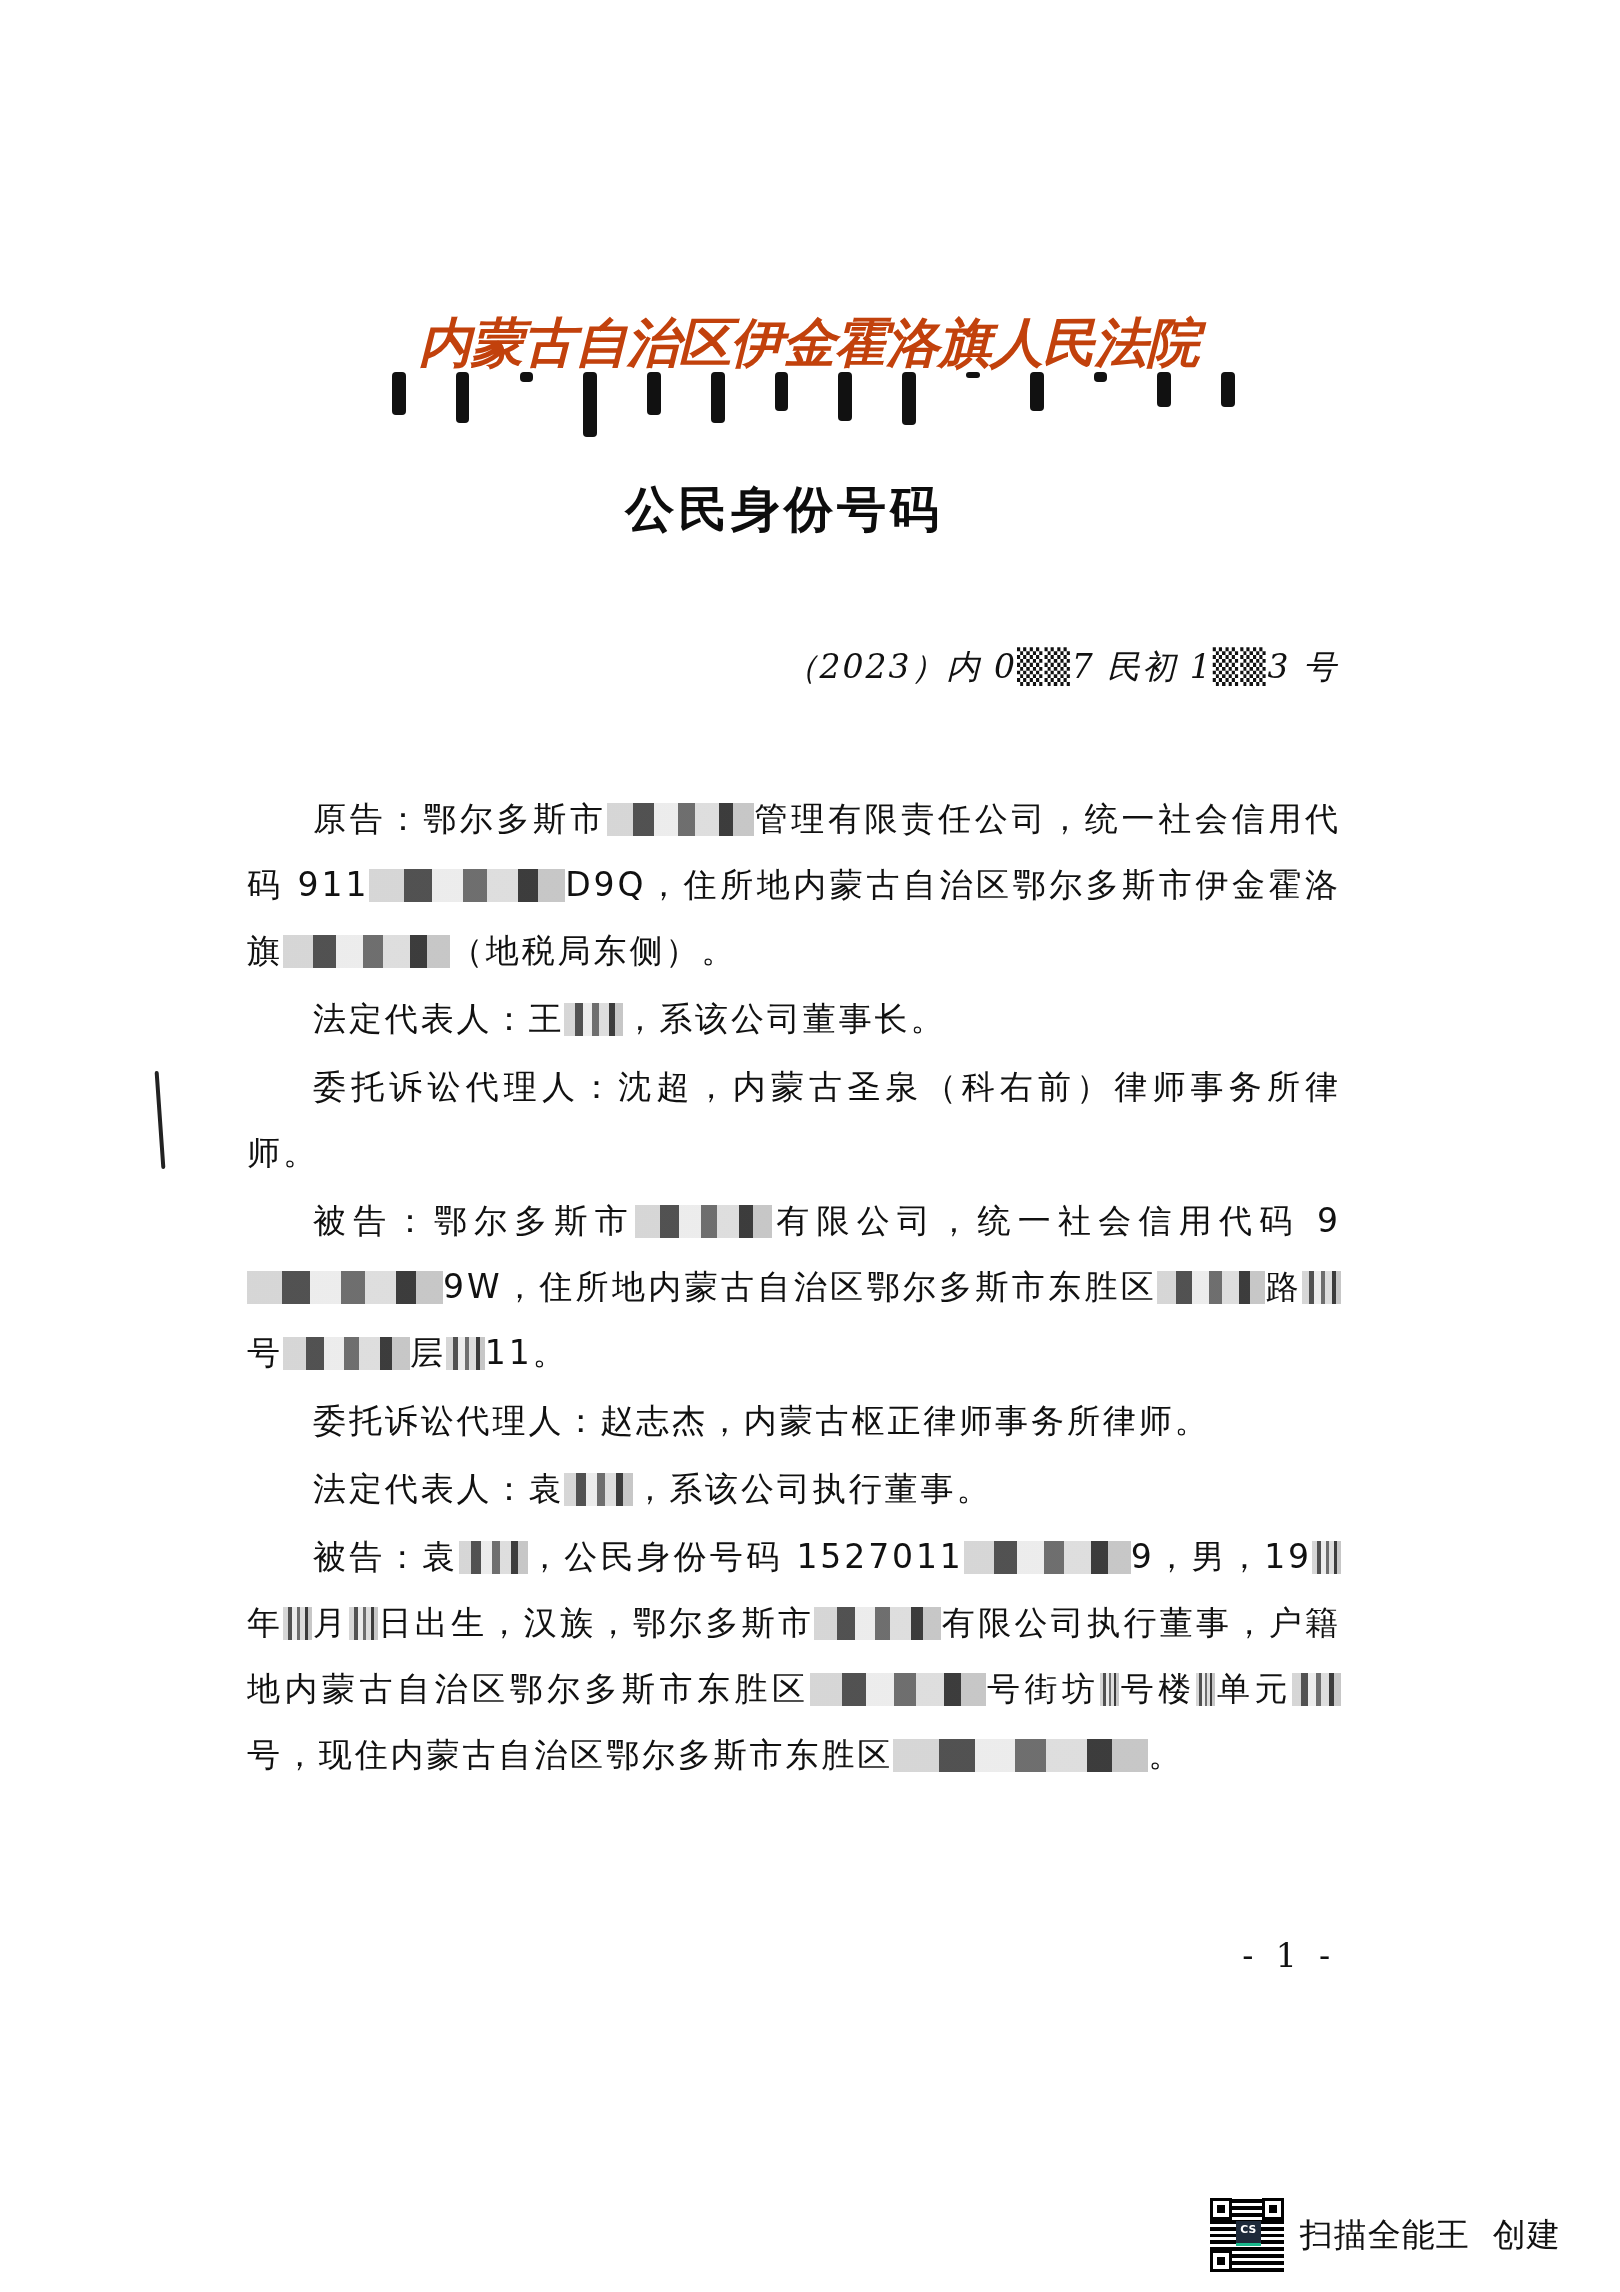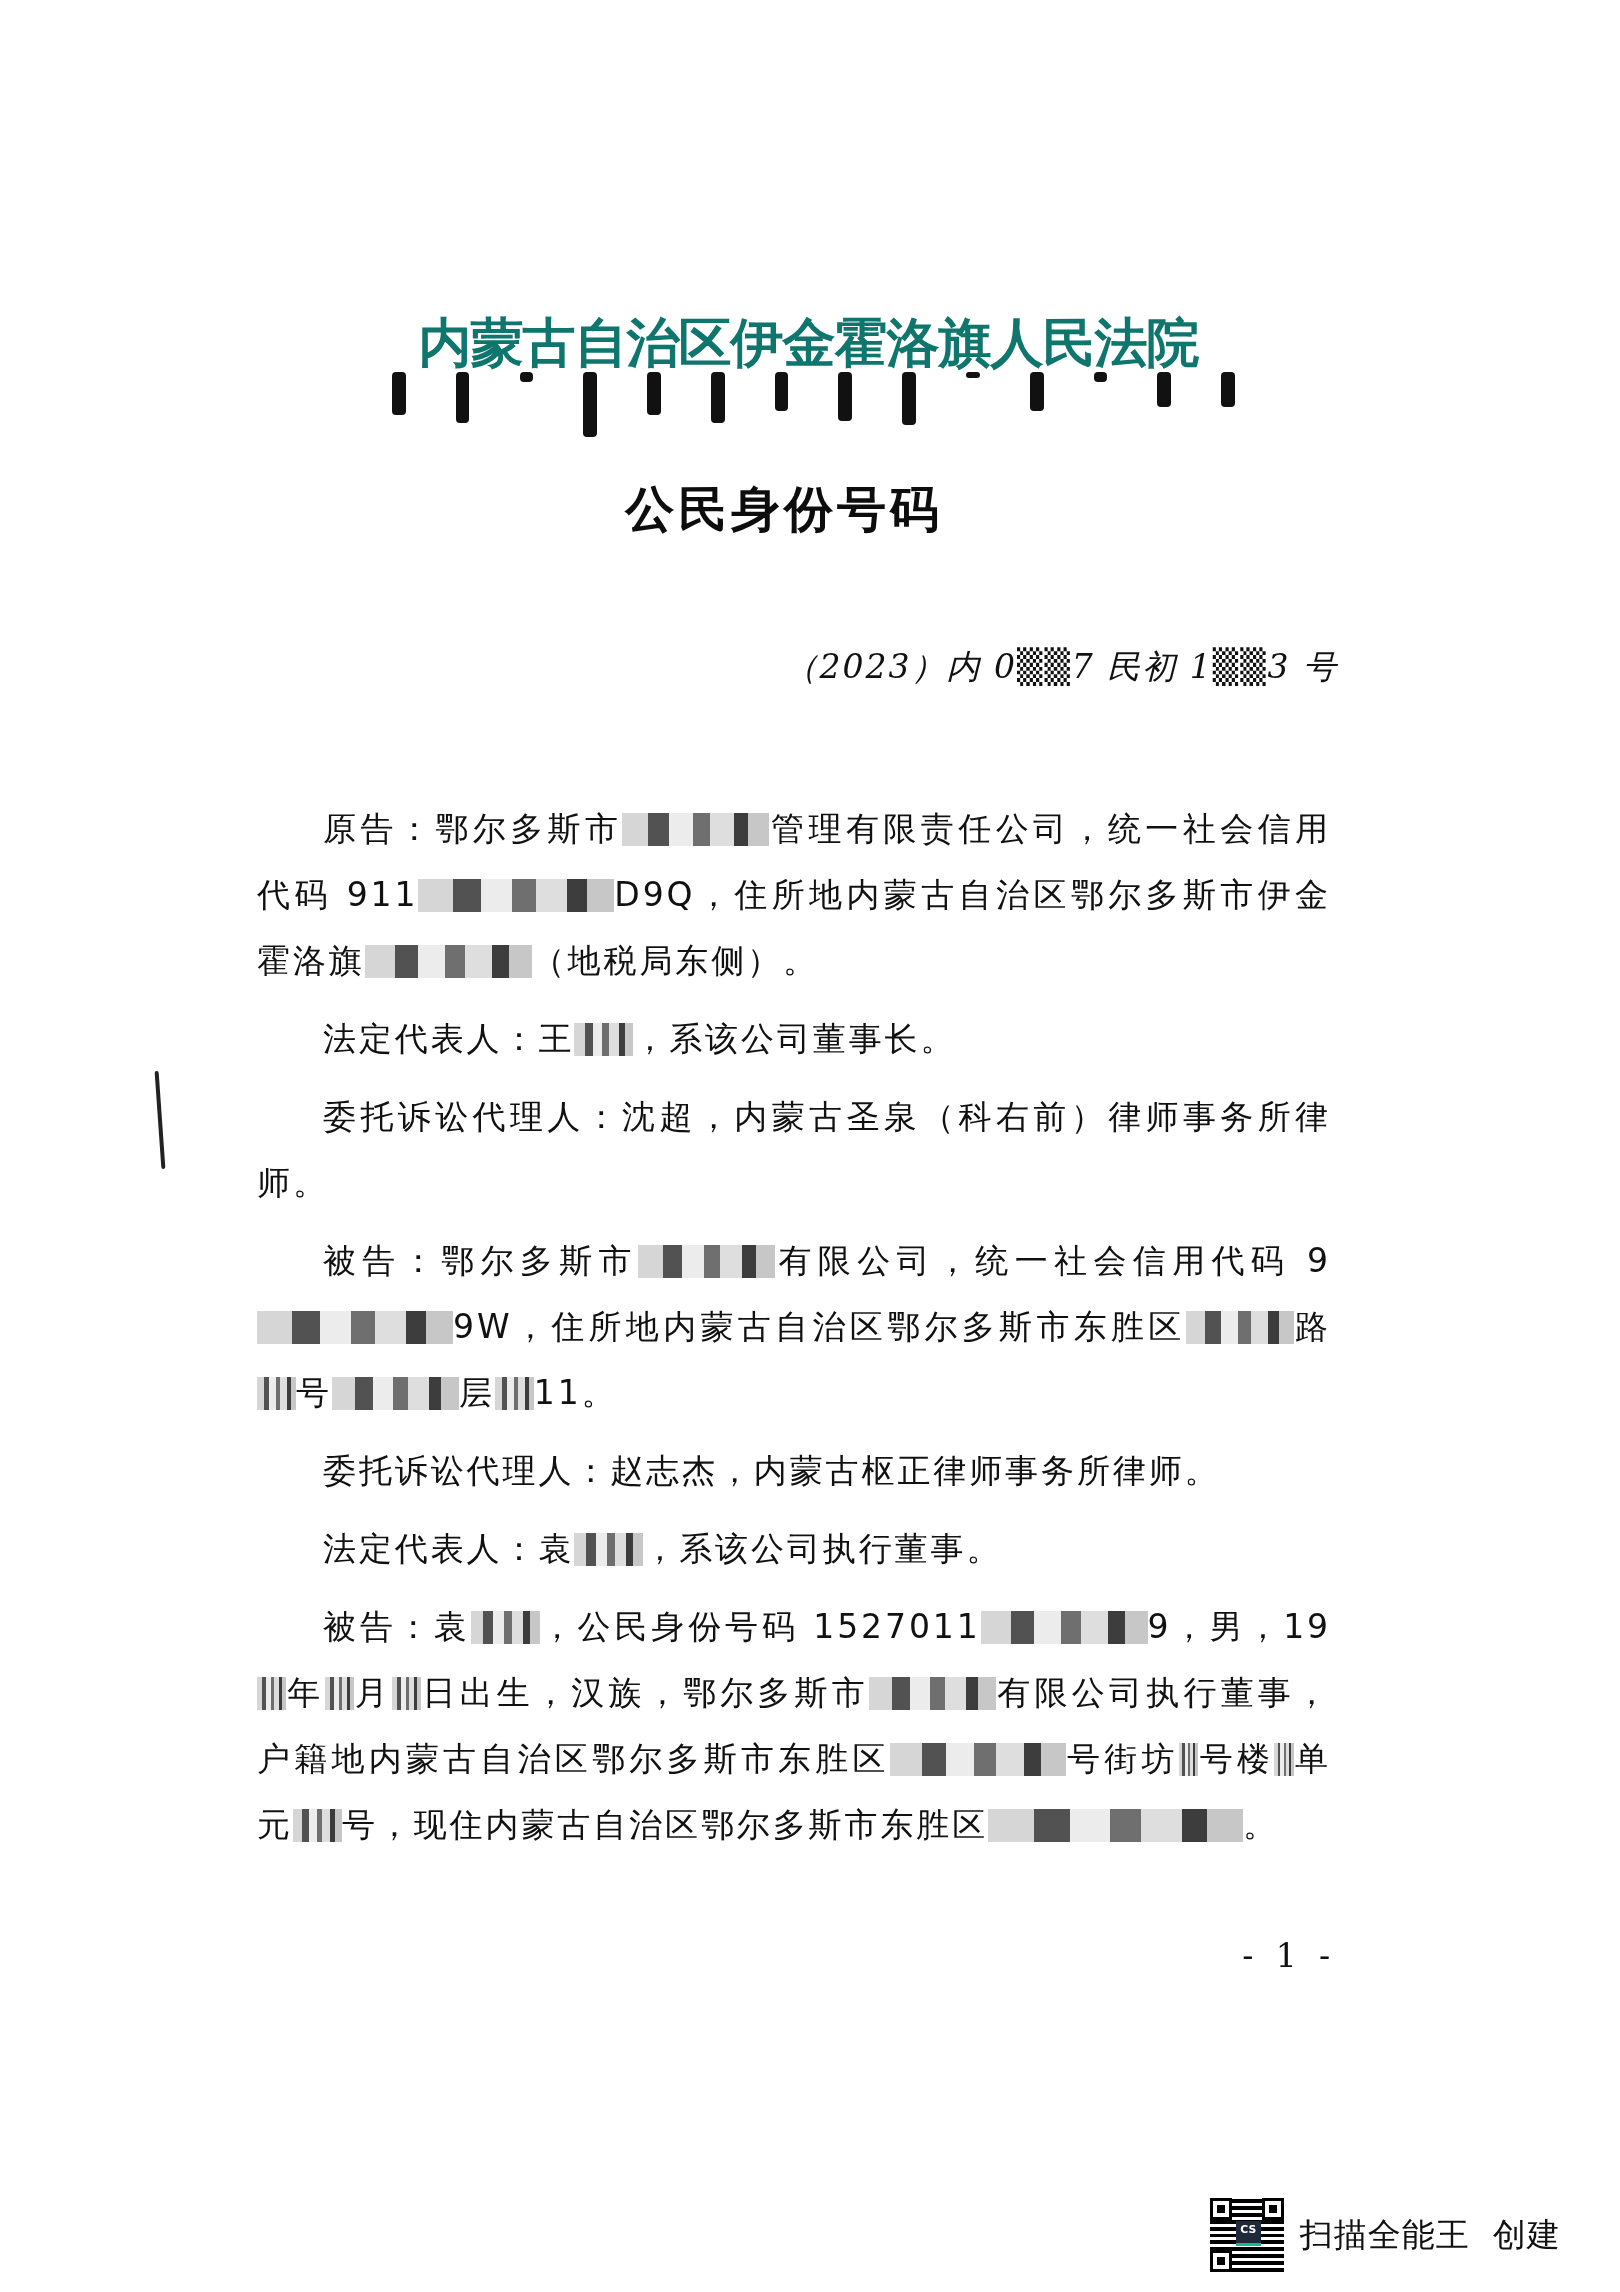--- a/index.html
+++ b/index.html
@@ -19,21 +19,22 @@
       position: absolute;
       left: 387px;
       top: 310px;
       width: 843px;
       text-align: center;
       font-family: "DejaVu Serif", "Liberation Serif", serif;
       font-weight: bold;
       font-size: 53px;
       letter-spacing: -1px;
       line-height: 65px;
-      color: #0f766e;
+      color: #c2410c;
+      font-style: italic;
     }
     .mongolian-script {
       position: absolute;
       left: 392px;
       top: 372px;
       width: 843px;
       height: 69px;
       display: flex;
       justify-content: space-between;
       align-items: flex-start;
@@ -71,21 +72,21 @@
       position: absolute;
       left: 245px;
       top: 784px;
       width: 1098px;
       font-size: 33px;
       line-height: 66px;
       letter-spacing: 2.9px;
       text-align: justify;
     }
     .body-text p {
-      margin: 12px;
+      margin: 2px;
       text-indent: 2em;
     }
     .redact {
       display: inline-block;
       height: 33px;
       vertical-align: -5.9px;
       background:
         linear-gradient(90deg, #cfcfcf 0 18%, #333 18% 32%, #e9e9e9 32% 48%, #555 48% 60%, #d8d8d8 60% 76%, #1a1a1a 76% 86%, #bdbdbd 86% 100%);
       opacity: 0.85;
     }

